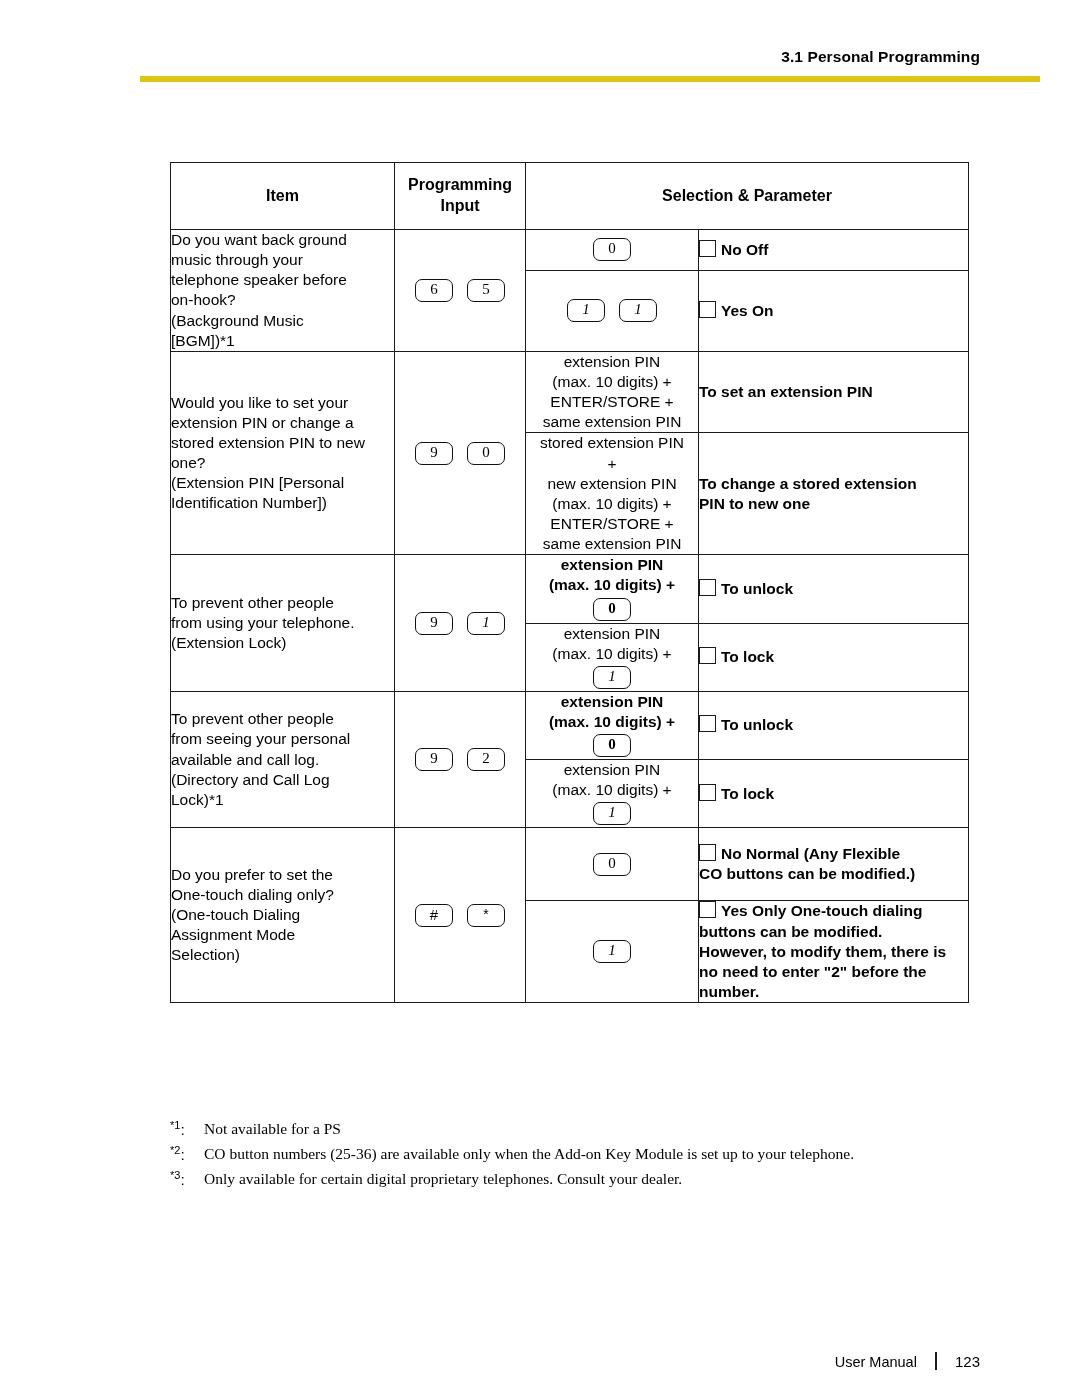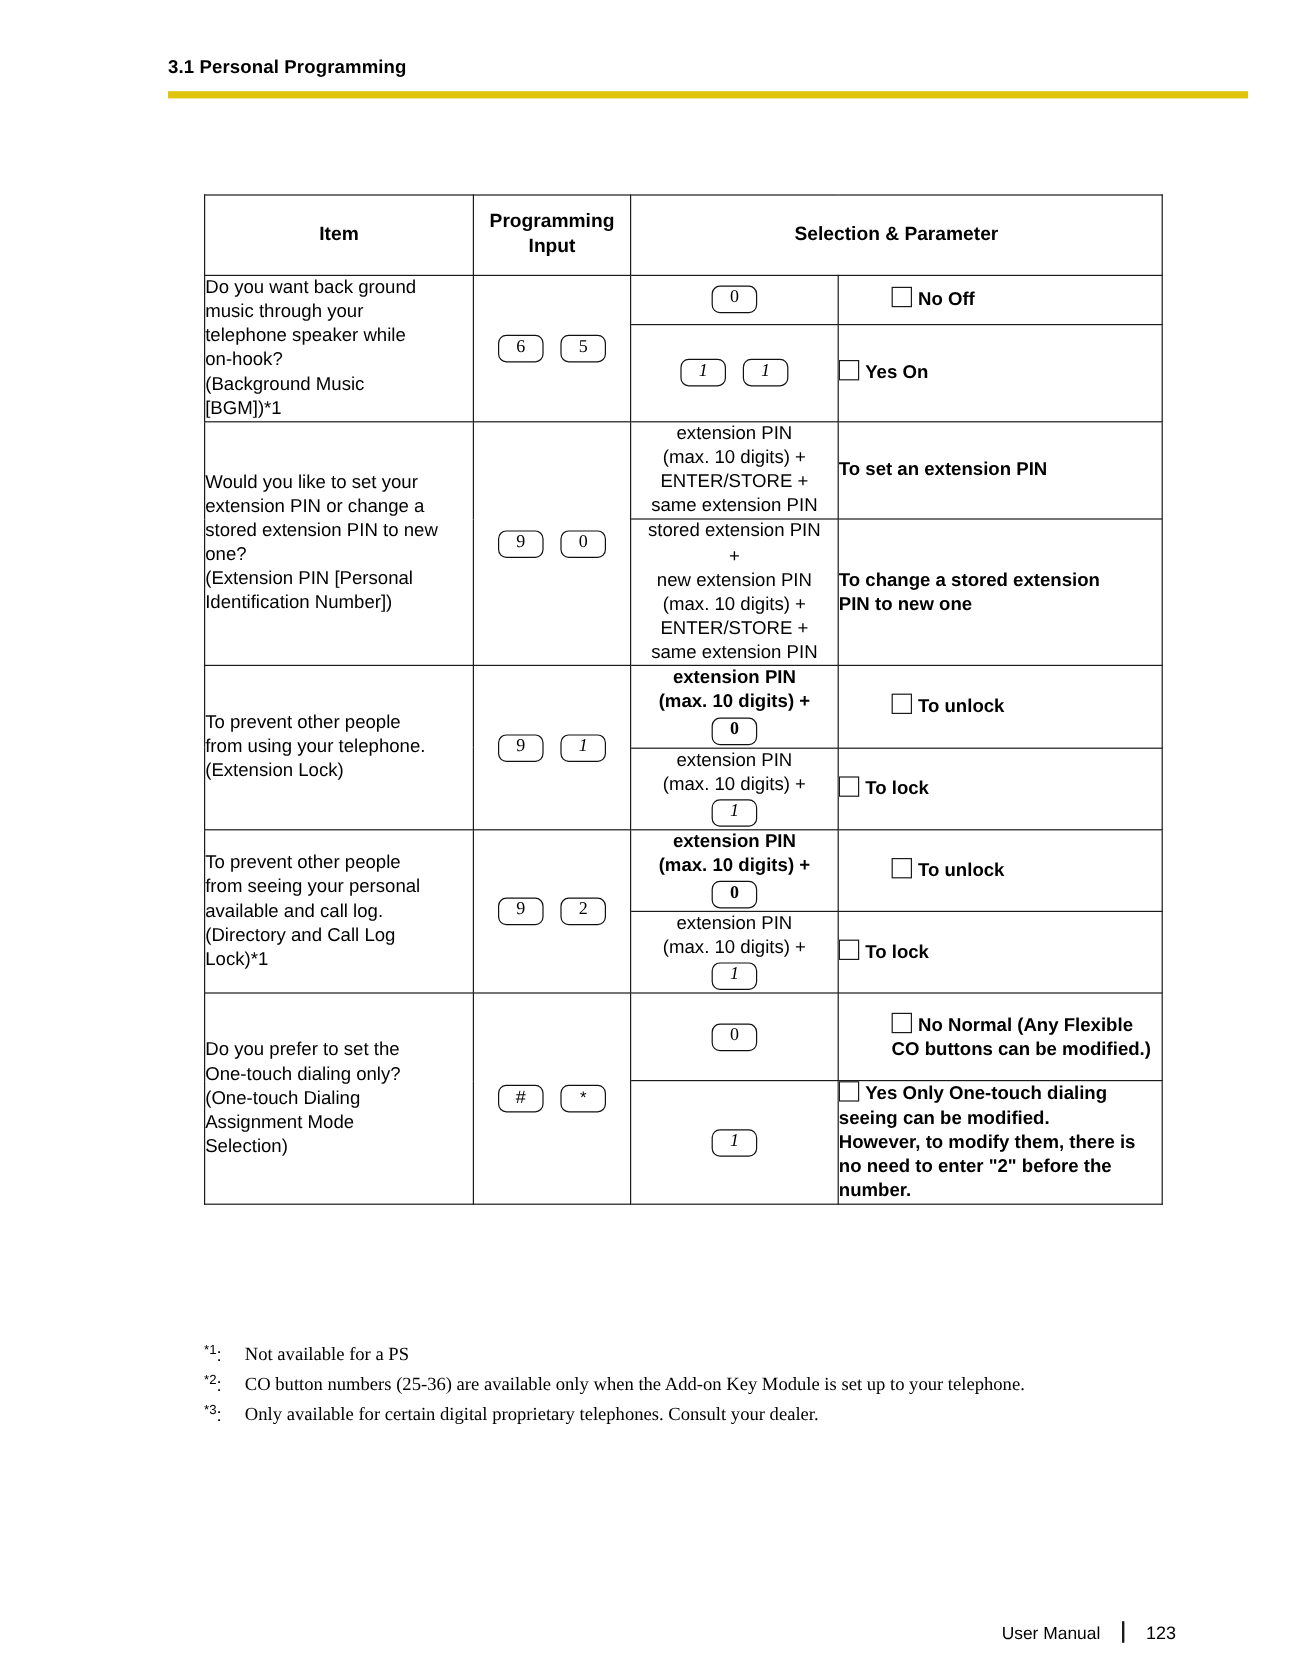--- a/index.html
+++ b/index.html
@@ -15,21 +15,21 @@
     color: #000000;
     -webkit-font-smoothing: antialiased;
   }
 
   
   .page-header {
     position: absolute;
     top: 48px;
     left: 140px;
     right: 100px;
-    text-align: left;
+    text-align: right;
     font-size: 15.5px;
     font-weight: bold;
     letter-spacing: 0.1px;
   }
   .header-rule {
     position: absolute;
     top: 76px;
     left: 140px;
     width: 900px;
     height: 6px;
@@ -86,21 +86,21 @@
     padding: 7px 4px;
   }
   .sel-cell.bold { font-weight: bold; }
 
   
   .param-cell {
     padding: 7px 8px 7px 10px;
     vertical-align: middle;
     font-weight: bold;
   }
-  .param-cell.bold { font-weight: bold; padding-left: 44px; }
+  .param-cell.bold { font-weight: bold; }
 
   
   .keys { display: inline-block; white-space: nowrap; }
   .key {
     display: inline-block;
     box-sizing: border-box;
     width: 38px;
     height: 23px;
     border: 1.7px solid #111;
     border-radius: 7px;
@@ -191,21 +191,21 @@
       </th>
       <th colspan="2">Selection &amp; Parameter</th>
     </tr>
   </thead>
   <tbody>
 
     <tr>
       <td class="item-cell" rowspan="2">
         <div class="line">Do you want back ground</div>
         <div class="line">music through your</div>
-        <div class="line">telephone speaker while</div>
+        <div class="line">telephone speaker before</div>
         <div class="line">on-hook?</div>
         <div class="line">(Background Music</div>
         <div class="line">[BGM])*1</div>
       </td>
       <td class="input-cell" rowspan="2">
         <span class="keys">
           <span class="key">6</span><span class="key">5</span>
         </span>
       </td>
       <td class="sel-cell">
@@ -347,21 +347,21 @@
         <div><span class="cbox"></span><span>No    Normal (Any Flexible</span></div>
         <div>CO buttons can be modified.)</div>
       </td>
     </tr>
     <tr>
       <td class="sel-cell">
         <span class="key one">1</span>
       </td>
       <td class="param-cell">
         <div><span class="cbox"></span><span>Yes    Only One-touch dialing</span></div>
-        <div>seeing can be modified.</div>
+        <div>buttons can be modified.</div>
         <div>However, to modify them, there is</div>
         <div>no need to enter "2" before the</div>
         <div>number.</div>
       </td>
     </tr>
 
   </tbody>
 </table>
 
 <div class="footnotes">

